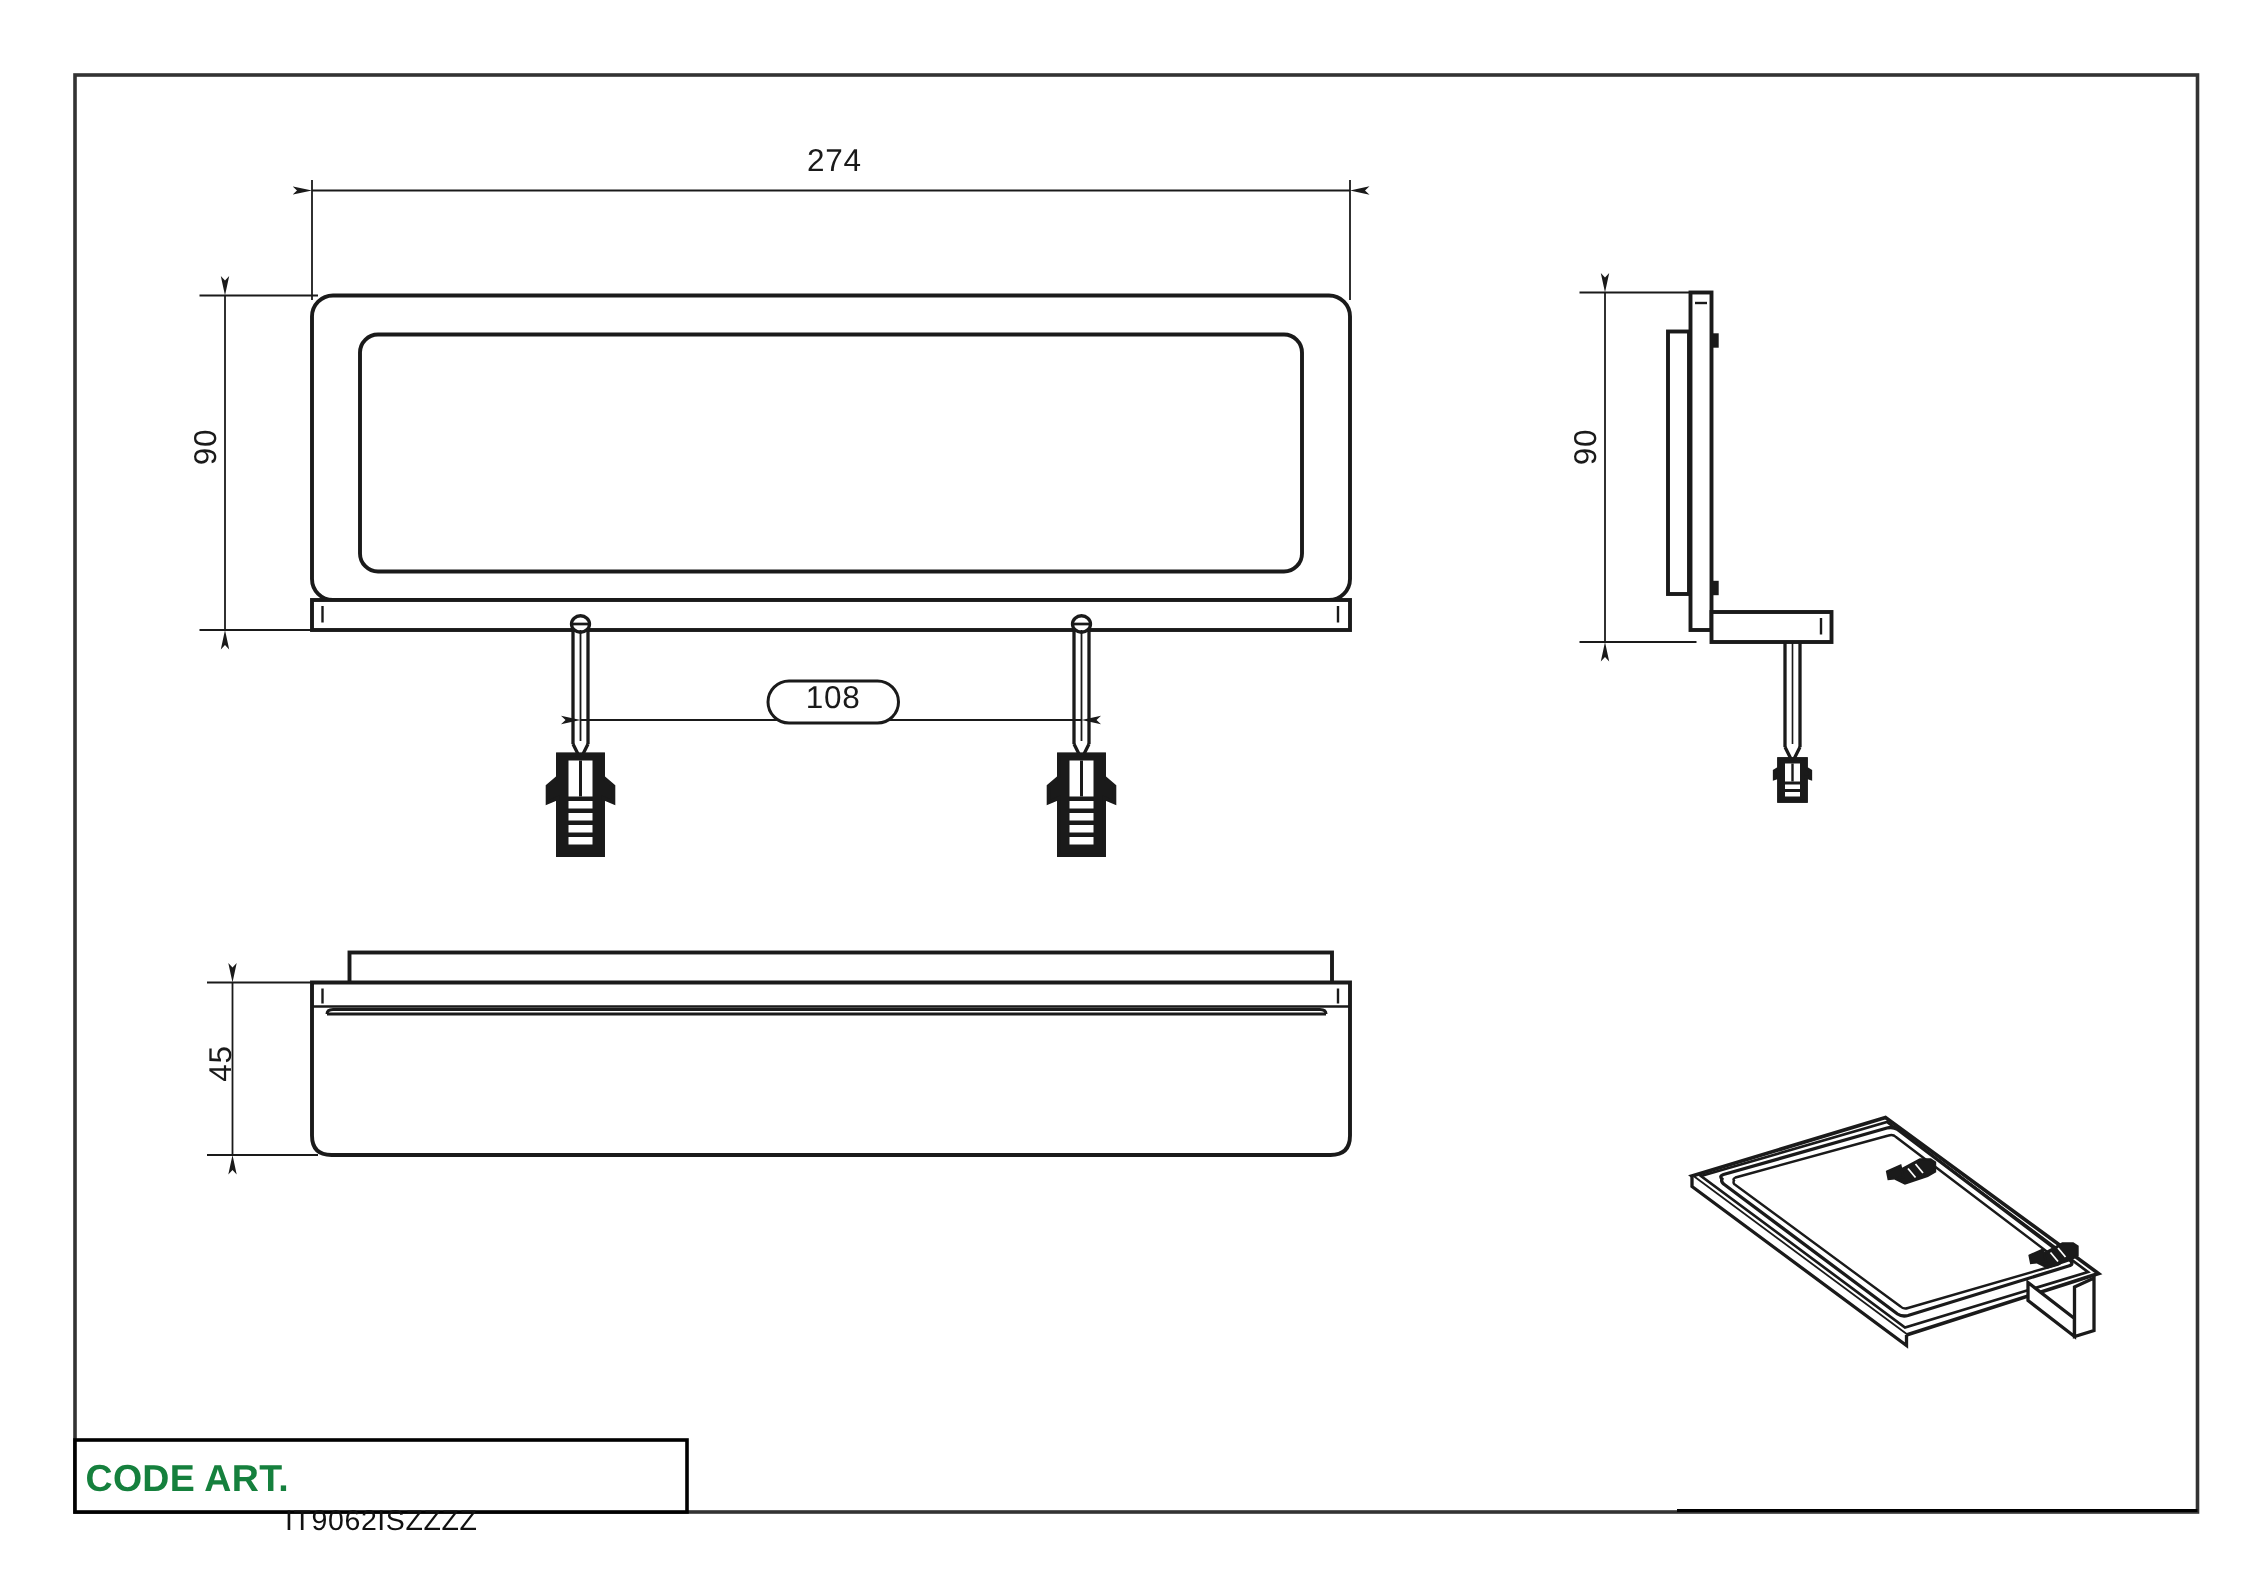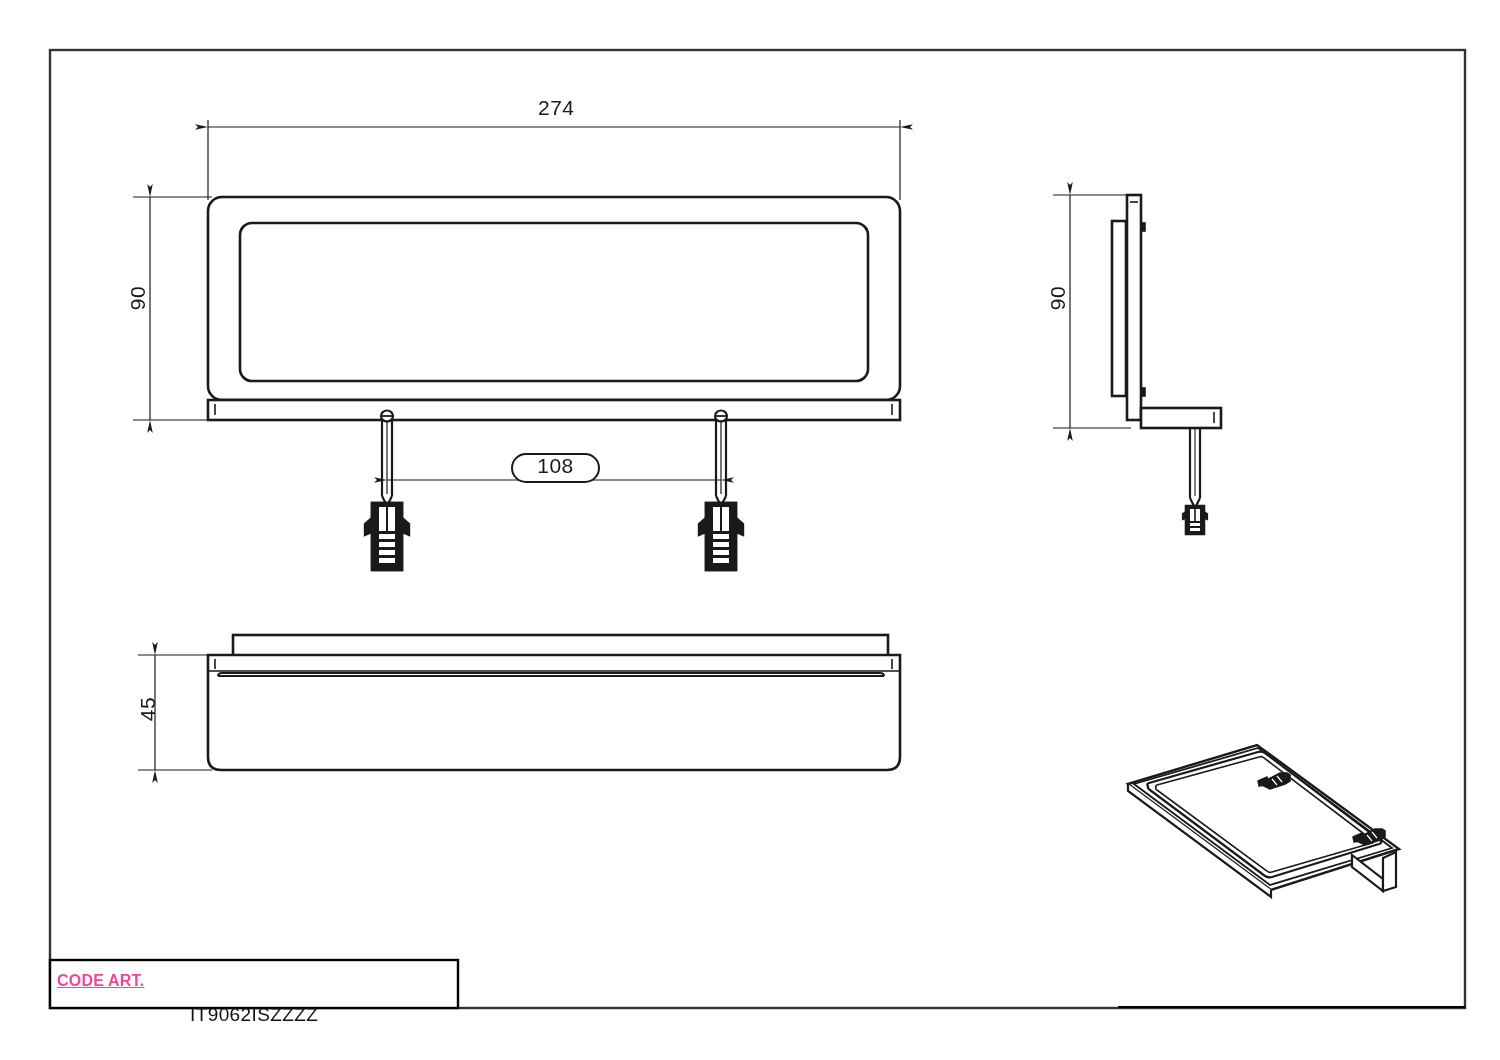--- a/index.html
+++ b/index.html
@@ -36,26 +36,25 @@
     white-space: nowrap;
   }
   .dim-vert {
     transform-origin: 50% 50%;
     transform: rotate(-90deg);
   }
   #code-art-label {
     position: absolute;
     left: 57px;
     top: 972px;
-    font-size: 16px;
+    font-size: 25px;
     font-weight: bold;
-    color: #ec4899;
+    color: #15803d;
     letter-spacing: 0.2px;
     white-space: nowrap;
-    text-decoration: underline;
   }
   #code-art-value {
     position: absolute;
     left: 190px;
     top: 972px;
     font-size: 19px;
     font-weight: normal;
     color: #111;
     letter-spacing: 0.4px;
     white-space: nowrap;

